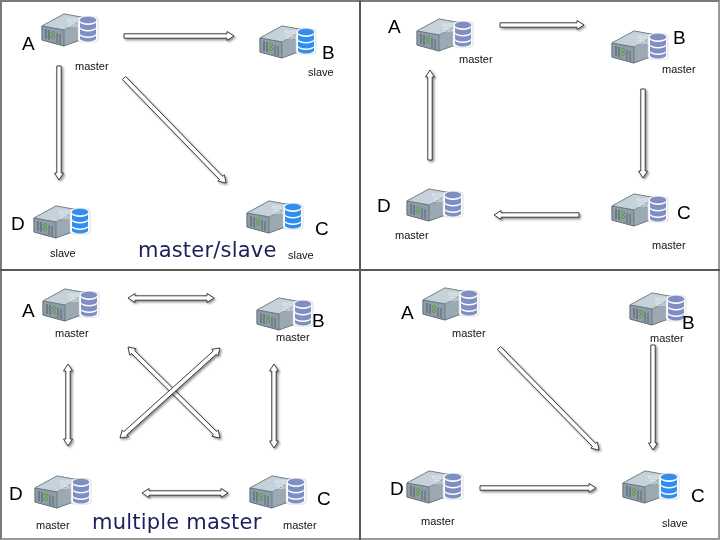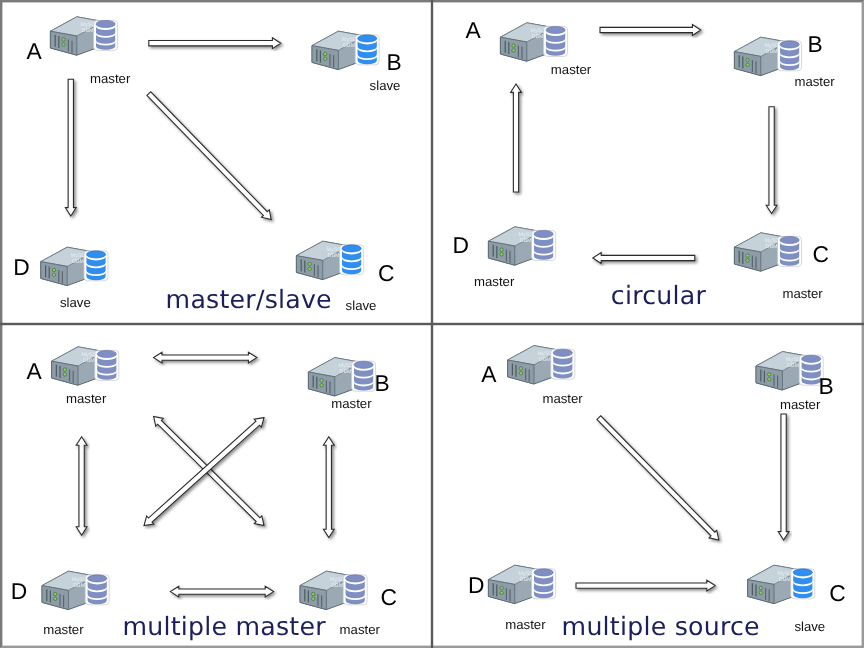--- a/index.html
+++ b/index.html
@@ -243,21 +243,20 @@
     <g>
       <rect x="38" y="9" width="20" height="25" rx="3" fill="#ffffff" stroke="#c8c8c8" stroke-width="0.6"></rect>
       <ellipse cx="48" cy="12" rx="8" ry="3" fill="#7f8fc4" stroke="#5e6ea8" stroke-width="0.5"></ellipse>
       <path d="M40 14 v5 a8 3 0 0 0 16 0 v-5 a8 3 0 0 1 -16 0z" fill="#7f8fc4"></path>
       <path d="M40 20.5 v5 a8 3 0 0 0 16 0 v-5 a8 3 0 0 1 -16 0z" fill="#7f8fc4"></path>
       <path d="M40 27 v3.5 a8 3 0 0 0 16 0 v-3.5 a8 3 0 0 1 -16 0z" fill="#7f8fc4"></path>
     </g>
   </svg></div>
       <div class="letter" style="left: 17px; top: 195px;">D</div>
       <div class="role" style="left: 35px; top: 229px;">master</div>
-      <div class="title" style="left: 149px; top: 234px; color: rgb(27, 31, 92);">circular</div>
     </div>
     <div class="panel" style="left: 0px; top: 270px;">
       <div class="node" style="left: 41px; top: 13px;">
   <svg width="60" height="40" viewBox="0 0 60 40">
     <g>
       <polygon points="2,18 24,6 46,10 46,30 24,38 2,32" fill="#9aa9b3" stroke="#55636b" stroke-width="0.8"></polygon>
       <polygon points="2,18 24,6 46,10 24,22" fill="#c5d2da" stroke="#66747c" stroke-width="0.6"></polygon>
       <polygon points="2,18 24,22 24,38 2,32" fill="#8d9ca6" stroke="#55636b" stroke-width="0.6"></polygon>
       <line x1="6" y1="21" x2="6" y2="31" stroke="#4d5a61" stroke-width="1"></line>
       <line x1="9" y1="22" x2="9" y2="32" stroke="#4d5a61" stroke-width="1"></line>
@@ -346,21 +345,21 @@
     <g>
       <rect x="38" y="9" width="20" height="25" rx="3" fill="#ffffff" stroke="#c8c8c8" stroke-width="0.6"></rect>
       <ellipse cx="48" cy="12" rx="8" ry="3" fill="#7f8fc4" stroke="#5e6ea8" stroke-width="0.5"></ellipse>
       <path d="M40 14 v5 a8 3 0 0 0 16 0 v-5 a8 3 0 0 1 -16 0z" fill="#7f8fc4"></path>
       <path d="M40 20.5 v5 a8 3 0 0 0 16 0 v-5 a8 3 0 0 1 -16 0z" fill="#7f8fc4"></path>
       <path d="M40 27 v3.5 a8 3 0 0 0 16 0 v-3.5 a8 3 0 0 1 -16 0z" fill="#7f8fc4"></path>
     </g>
   </svg></div>
       <div class="letter" style="left: 9px; top: 213px;">D</div>
       <div class="role" style="left: 36px; top: 249px;">master</div>
-      <div class="title" style="left: 92px; top: 240px; color: rgb(27, 31, 92); margin-left: 10px;">multiple master</div>
+      <div class="title" style="left: 92px; top: 240px; color: rgb(27, 31, 92);">multiple master</div>
     </div>
     <div class="panel" style="left: 360px; top: 270px;">
       <div class="node" style="left: 61px; top: 12px;">
   <svg width="60" height="40" viewBox="0 0 60 40">
     <g>
       <polygon points="2,18 24,6 46,10 46,30 24,38 2,32" fill="#9aa9b3" stroke="#55636b" stroke-width="0.8"></polygon>
       <polygon points="2,18 24,6 46,10 24,22" fill="#c5d2da" stroke="#66747c" stroke-width="0.6"></polygon>
       <polygon points="2,18 24,22 24,38 2,32" fill="#8d9ca6" stroke="#55636b" stroke-width="0.6"></polygon>
       <line x1="6" y1="21" x2="6" y2="31" stroke="#4d5a61" stroke-width="1"></line>
       <line x1="9" y1="22" x2="9" y2="32" stroke="#4d5a61" stroke-width="1"></line>
@@ -449,18 +448,17 @@
     <g>
       <rect x="38" y="9" width="20" height="25" rx="3" fill="#ffffff" stroke="#c8c8c8" stroke-width="0.6"></rect>
       <ellipse cx="48" cy="12" rx="8" ry="3" fill="#7f8fc4" stroke="#5e6ea8" stroke-width="0.5"></ellipse>
       <path d="M40 14 v5 a8 3 0 0 0 16 0 v-5 a8 3 0 0 1 -16 0z" fill="#7f8fc4"></path>
       <path d="M40 20.5 v5 a8 3 0 0 0 16 0 v-5 a8 3 0 0 1 -16 0z" fill="#7f8fc4"></path>
       <path d="M40 27 v3.5 a8 3 0 0 0 16 0 v-3.5 a8 3 0 0 1 -16 0z" fill="#7f8fc4"></path>
     </g>
   </svg></div>
       <div class="letter" style="left: 30px; top: 208px;">D</div>
       <div class="role" style="left: 61px; top: 245px;">master</div>
-      <div class="title" style="left: 108px; top: 240px; color: rgb(27, 31, 92);">multiple source</div>
     </div>
   </div>
 
 <div class="vdiv"></div>
 <div class="hdiv"></div>
 
 </body></html>

